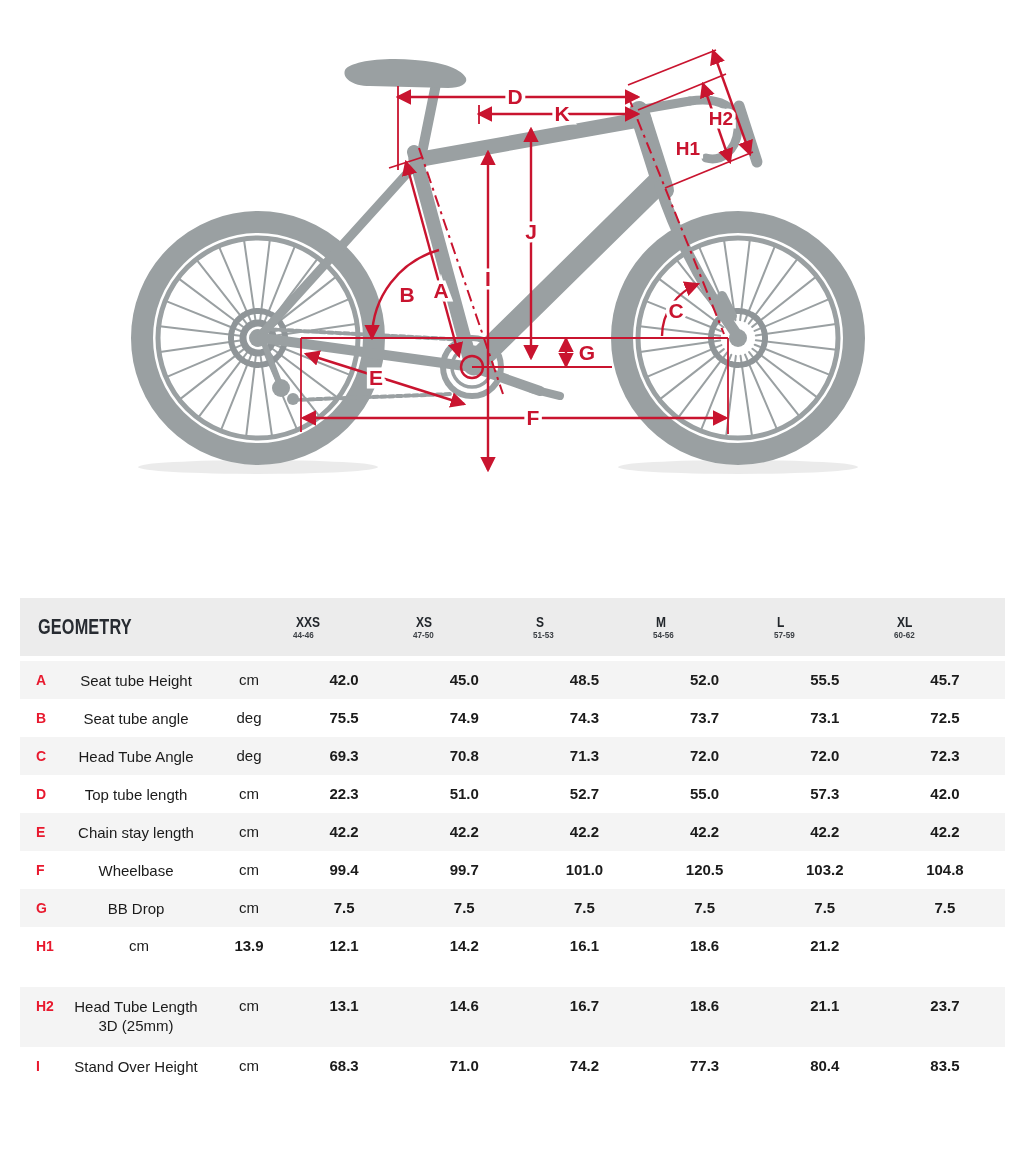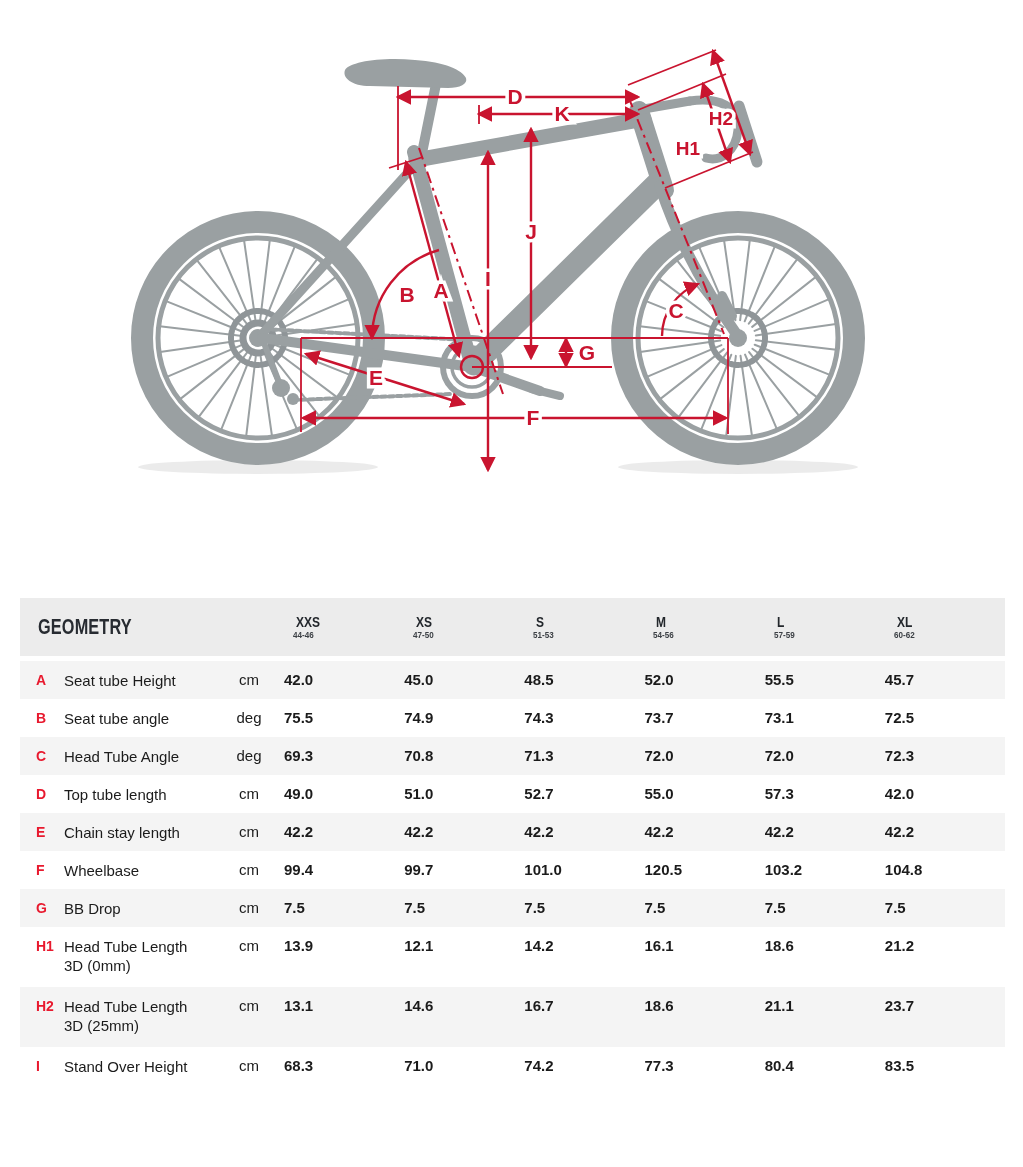--- a/index.html
+++ b/index.html
@@ -15,23 +15,23 @@
   .thead{background:#ececec;height:58px;align-items:center;border-bottom:5px solid #fff;}
   .geo-title{padding-left:18px;grid-column:1 / span 3;font-weight:bold;font-size:22px;color:#272b31;}
   .cond{display:inline-block;transform:scaleX(0.74);transform-origin:left center;letter-spacing:.2px;white-space:nowrap;}
   .size-cell{display:flex;flex-direction:column;justify-content:center;line-height:1.05;}
   .size-main{font-weight:bold;font-size:15px;color:#23272c;transform:scaleX(0.8);}
   .size-range{font-weight:bold;font-size:9.5px;color:#3c4045;transform:scaleX(0.85);margin-top:1px;}
   .trow{min-height:38px;padding:10px 0 0 0;box-sizing:border-box;}
   .trow.tall{min-height:60px;}
   .trow.stripe{background:#f4f4f4;}
   .cell-letter{padding-left:16px;font-weight:bold;font-size:14px;color:#e8192e;line-height:18px;}
-  .cell-name{line-height:19px;padding-right:6px;}
+  .cell-name{line-height:19px;padding-right:6px;text-align:center;}
   .cell-unit{text-align:center;line-height:18px;}
-  .cell-val{font-weight:600;line-height:18px;}
+  .cell-val{text-align:center;font-weight:600;line-height:18px;}
 </style>
 </head>
 <body>
 
 <svg class="diagram" viewBox="0 0 1023 565">
   <defs>
     <marker id="arr" viewBox="0 0 10 10" refX="8.5" refY="5" markerWidth="6.5" markerHeight="6.5" orient="auto-start-reverse">
       <path d="M0,0 L10,5 L0,10 z" fill="#c9142f"></path>
     </marker>
   </defs>
@@ -251,21 +251,21 @@
         <div class="cell-val">70.8</div>
         <div class="cell-val">71.3</div>
         <div class="cell-val">72.0</div>
         <div class="cell-val">72.0</div>
         <div class="cell-val">72.3</div>
       </div>
       <div class="grid-row trow">
         <div class="cell-letter">D</div>
         <div class="cell-name">Top tube length</div>
         <div class="cell-unit">cm</div>
-        <div class="cell-val">49.0</div>
+        <div class="cell-val">22.3</div>
         <div class="cell-val">51.0</div>
         <div class="cell-val">52.7</div>
         <div class="cell-val">55.0</div>
         <div class="cell-val">57.3</div>
         <div class="cell-val">42.0</div>
       </div>
       <div class="grid-row trow stripe">
         <div class="cell-letter">E</div>
         <div class="cell-name">Chain stay length</div>
         <div class="cell-unit">cm</div>
@@ -293,21 +293,20 @@
         <div class="cell-unit">cm</div>
         <div class="cell-val">7.5</div>
         <div class="cell-val">7.5</div>
         <div class="cell-val">7.5</div>
         <div class="cell-val">7.5</div>
         <div class="cell-val">7.5</div>
         <div class="cell-val">7.5</div>
       </div>
       <div class="grid-row trow tall">
         <div class="cell-letter">H1</div>
-        <div class="cell-name">Head Tube Length 3D (0mm)</div>
         <div class="cell-unit">cm</div>
         <div class="cell-val">13.9</div>
         <div class="cell-val">12.1</div>
         <div class="cell-val">14.2</div>
         <div class="cell-val">16.1</div>
         <div class="cell-val">18.6</div>
         <div class="cell-val">21.2</div>
       </div>
       <div class="grid-row trow stripe tall">
         <div class="cell-letter">H2</div>

